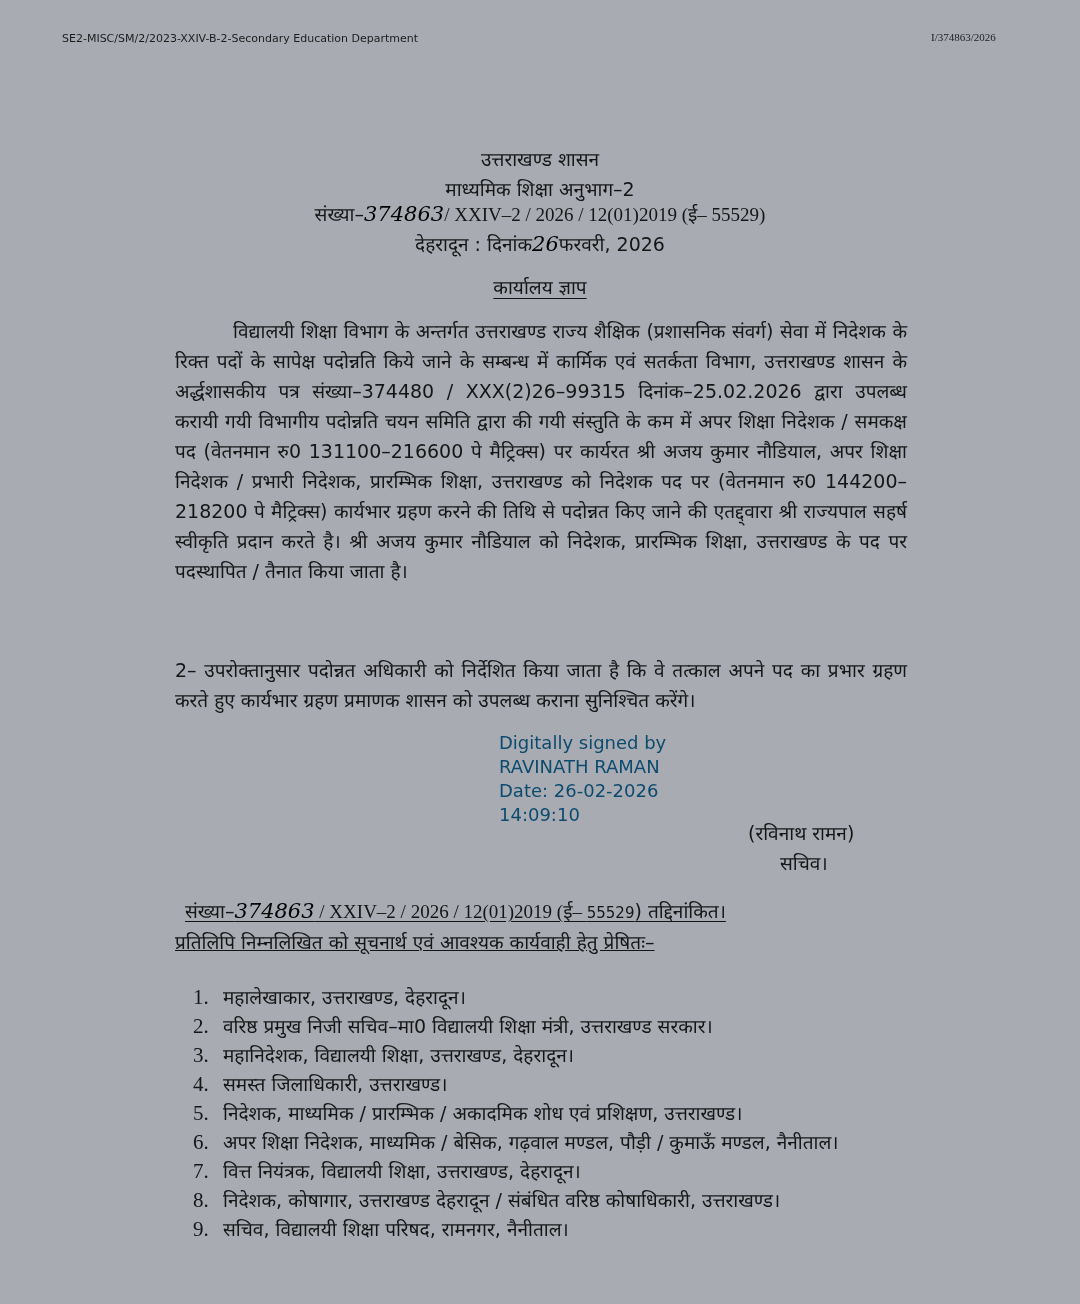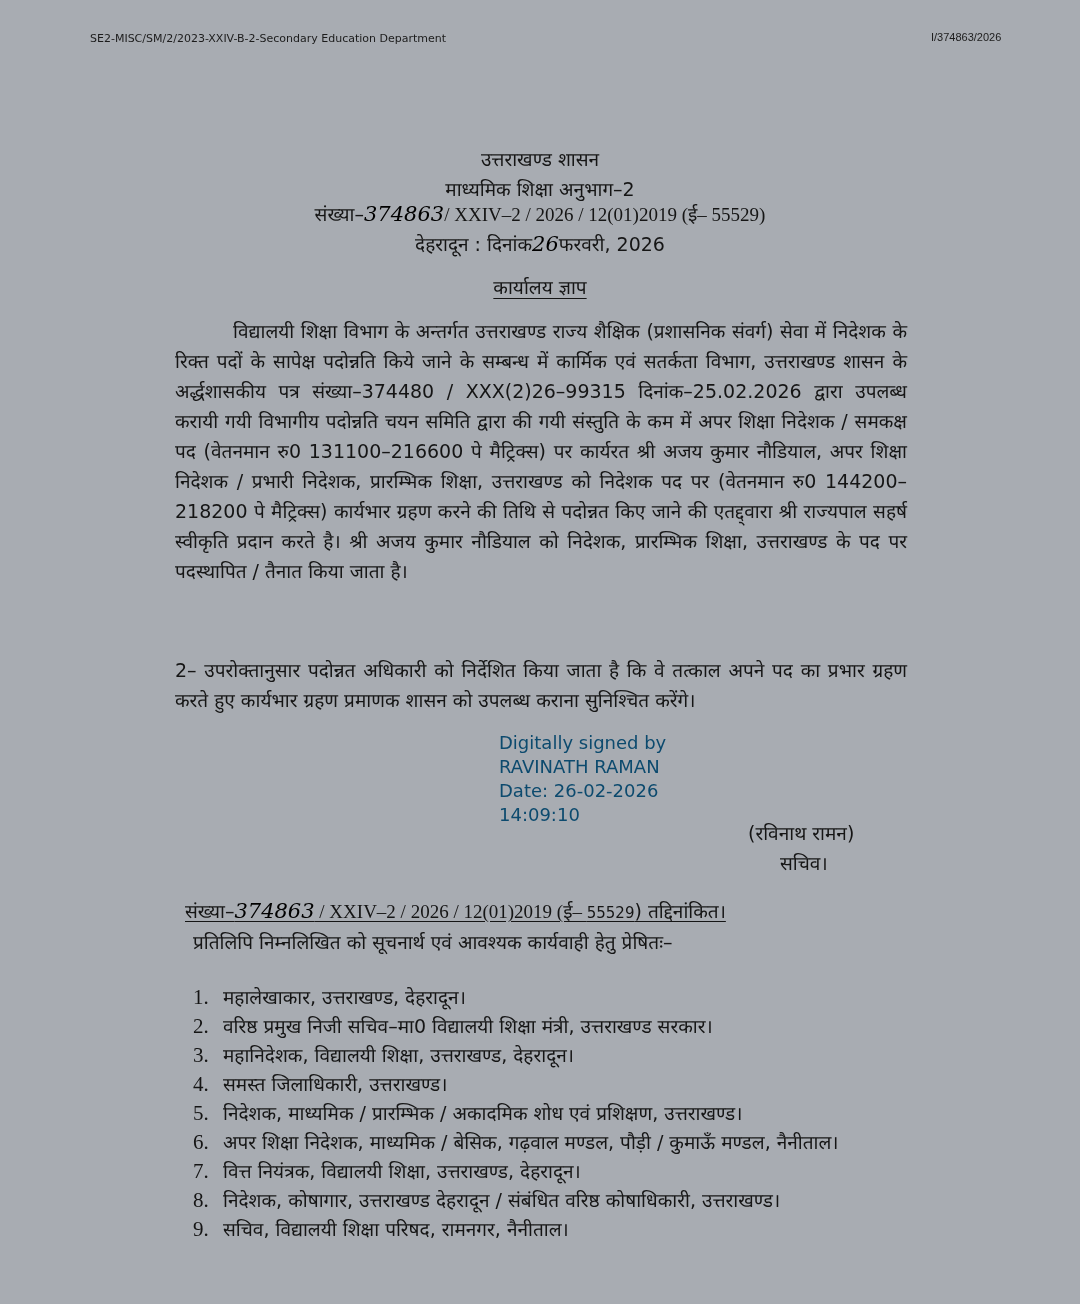--- a/index.html
+++ b/index.html
@@ -3,43 +3,43 @@
 <meta charset="utf-8">
 <style>
   html, body { margin: 0; padding: 0; }
   body {
     width: 1080px; height: 1304px; overflow: hidden;
     background: #a8acb2;
     color: #151515;
     font-family: "DejaVu Sans", "Liberation Sans", sans-serif;
     position: relative;
   }
-  .hdr-left { position: absolute; left: 62px; top: 32px; font-size: 11px; color: #1c1c1c; font-family: "DejaVu Sans", sans-serif; margin-left: 28px; }
-  .hdr-right { position: absolute; left: 931px; top: 31px; font-size: 11px; color: #1c1c1c; font-family: Liberation Sans, sans-serif; }
+  .hdr-left { position: absolute; left: 62px; top: 32px; font-size: 11px; color: #1c1c1c; font-family: "DejaVu Sans", sans-serif; }
+  .hdr-right { position: absolute; left: 931px; top: 31px; font-size: 11px; color: #1c1c1c; font-family: Liberation Serif, serif; }
   .center { position: absolute; left: 0; width: 1080px; text-align: center; }
   .h1 { top: 146px; font-size: 19px; }
   .h2 { top: 176px; font-size: 19px; }
   .h3 { top: 201px; font-size: 19px; }
   .h4 { top: 231px; font-size: 19px; }
   .h5 { top: 274px; font-size: 19px; text-decoration: underline; text-underline-offset: 4px; }
   .ink { color: #000000; font-family: "DejaVu Serif", serif; font-style: italic; font-size: 21px; }
   .bold { font-weight: normal; font-family: "Liberation Serif", serif; }
   .para {
     position: absolute; left: 175px; width: 732px;
     font-size: 19px; line-height: 30px; text-align: justify;
     text-align-last: left;
   }
   .p1 { top: 316px; text-indent: 58px; }
   .p2 { top: 655px; }
   .sig-block { position: absolute; left: 499px; top: 731px; font-size: 18px; line-height: 24px; font-family: "DejaVu Sans", sans-serif; color: #0c4a6e; }
   .signame { position: absolute; left: 748px; top: 820px; font-size: 19px; }
   .sigtitle { position: absolute; left: 780px; top: 850px; font-size: 19px; text-align: right; }
   .ref2 { position: absolute; left: 185px; top: 898px; font-size: 19px; text-decoration: underline; text-underline-offset: 3px; white-space: nowrap; }
   .ref2 .small { font-size: 15px; }
-  .copy-intro { position: absolute; left: 193px; top: 929px; font-size: 19px; }
+  .copy-intro { position: absolute; left: 175px; top: 929px; font-size: 19px; text-decoration: underline; }
   .list { position: absolute; left: 193px; top: 983px; margin: 0; padding: 0; list-style: none; width: 720px; }
   .list li { font-size: 19px; line-height: 29px; display: flex; }
   .list .num { width: 30px; flex: none; font-family: "Liberation Serif", serif; font-size: 21px; }
   .list .txt { flex: 1; }
 </style>
 </head>
 <body>
 
 <div class="hdr-left">SE2-MISC/SM/2/2023-XXIV-B-2-Secondary Education Department</div>
 <div class="hdr-right">I/374863/2026</div>

